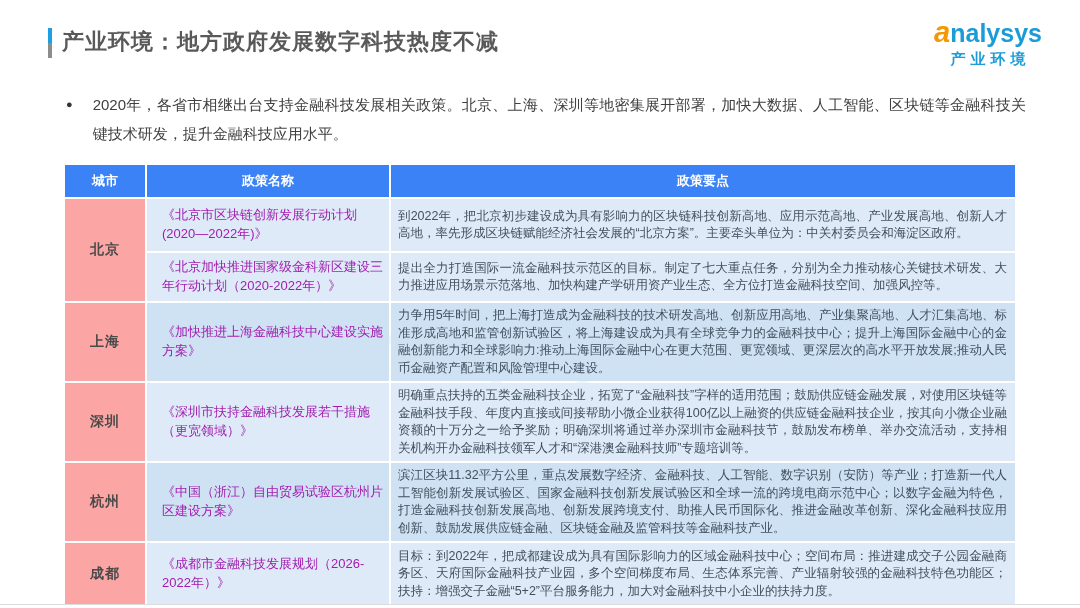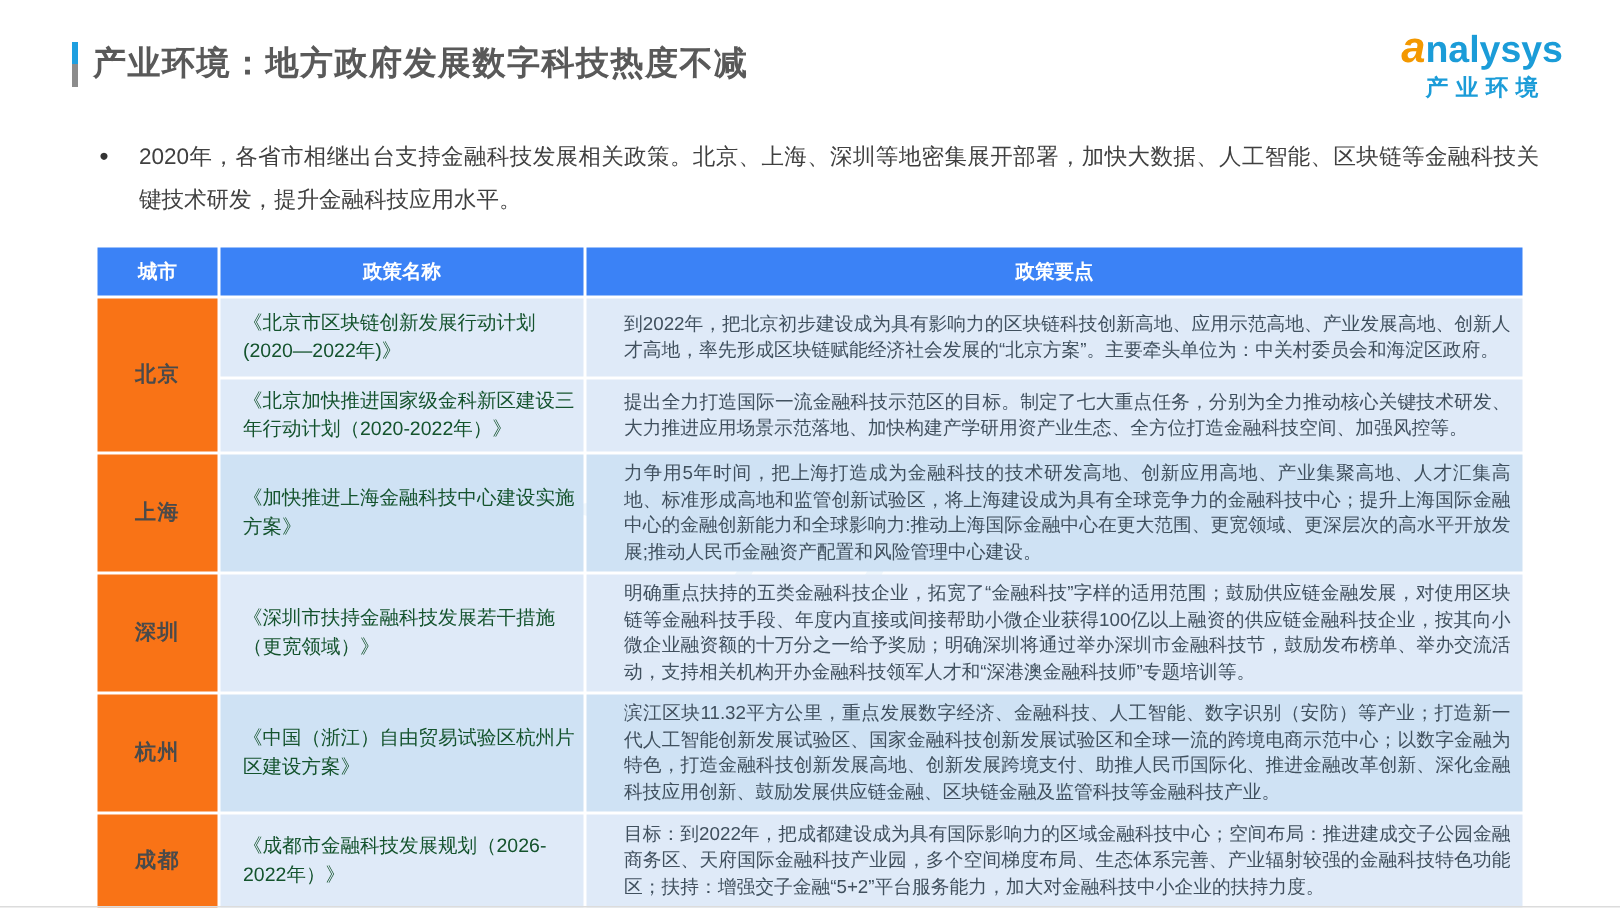--- a/index.html
+++ b/index.html
@@ -30,26 +30,26 @@
   .table-title { position:absolute; top:140px; left:63px; width:954px; text-align:center;
     font-size:15px; font-weight:bold; color:#3f3f3f; }
 
   table.policy { position:absolute; top:163px; left:63px; width:954px;
     border-collapse:separate; border-spacing:2px; table-layout:fixed; }
   col.c-city { width:80px; } col.c-name { width:242px; } col.c-points { width:auto; }
 
   th { background:#3b82f6; color:#ffffff; font-size:13px; font-weight:bold;
     height:32px; text-align:center; }
   td { vertical-align:middle; }
-  td.city { background:#f97316; text-align:center; font-weight:bold;
+  td.city { background:#fca5a5; text-align:center; font-weight:bold;
     font-size:14px; color:#4a4a4a; letter-spacing:1px; }
-  td.name { background:#dfeaf8; font-size:13px; color:#14532d;
+  td.name { background:#dfeaf8; font-size:13px; color:#a21caf;
     padding:4px 4px 4px 15px; line-height:1.45; }
   td.points { background:#dfeaf8; font-size:12.5px; color:#40505e;
-    padding:4px 8px 4px 25px; line-height:1.4; text-align:justify; }
+    padding:4px 8px 4px 7px; line-height:1.4; text-align:justify; }
   tr.alt td.name, tr.alt td.points { background:#cfe2f4; }
   tr.r-b1 { height:52px; } tr.r-b2 { height:48px; } tr.r-sh { height:68px; }
   tr.r-sz { height:71px; } tr.r-hz { height:71px; } tr.r-cd { height:62px; }
 
   .watermark { position:absolute; top:305px; left:320px; font-size:78px; font-weight:bold;
     color:rgba(110,175,230,0.10); pointer-events:none; user-select:none; }
 
   
   .footer { position:absolute; left:0; top:604px; width:1080px; height:24px;
     border-top:1px solid #dcdcdc; font-size:12px; color:#8c8c8c; }

